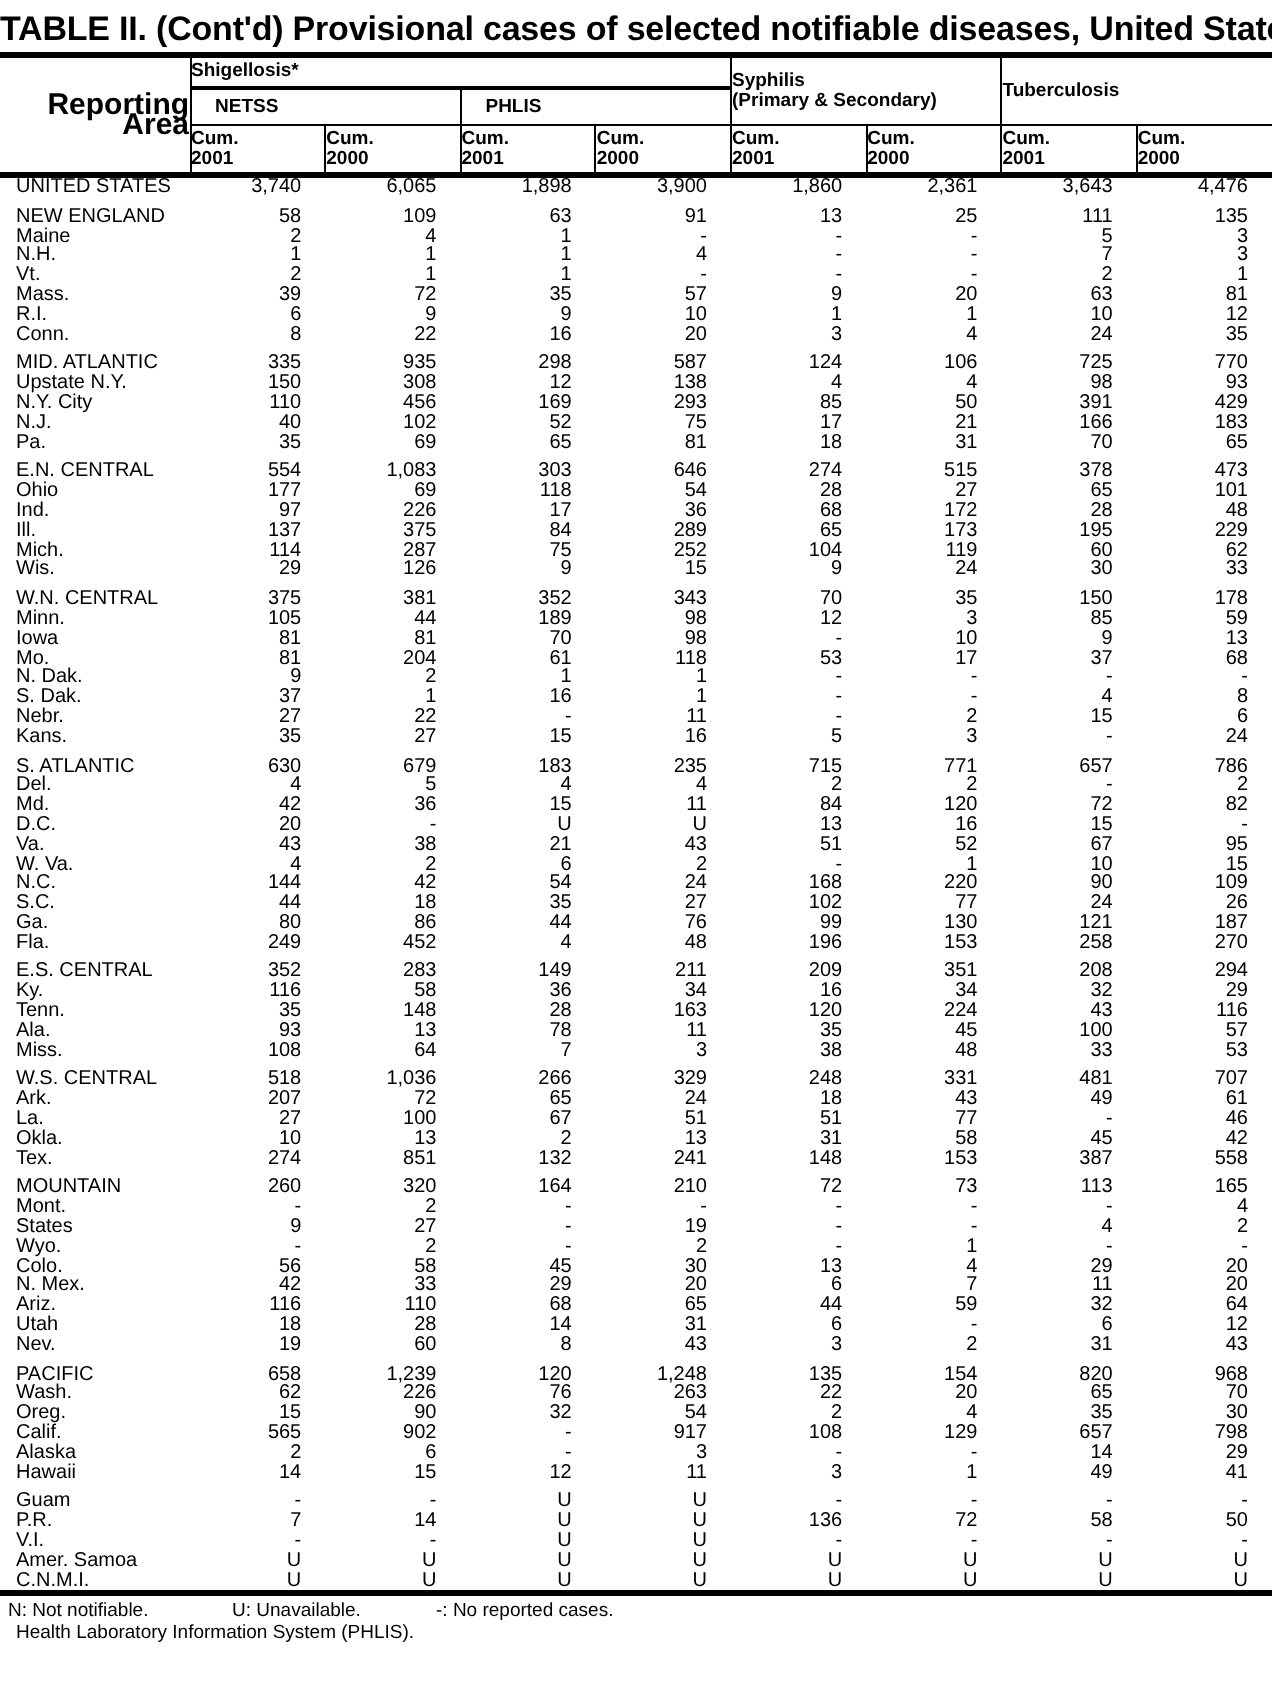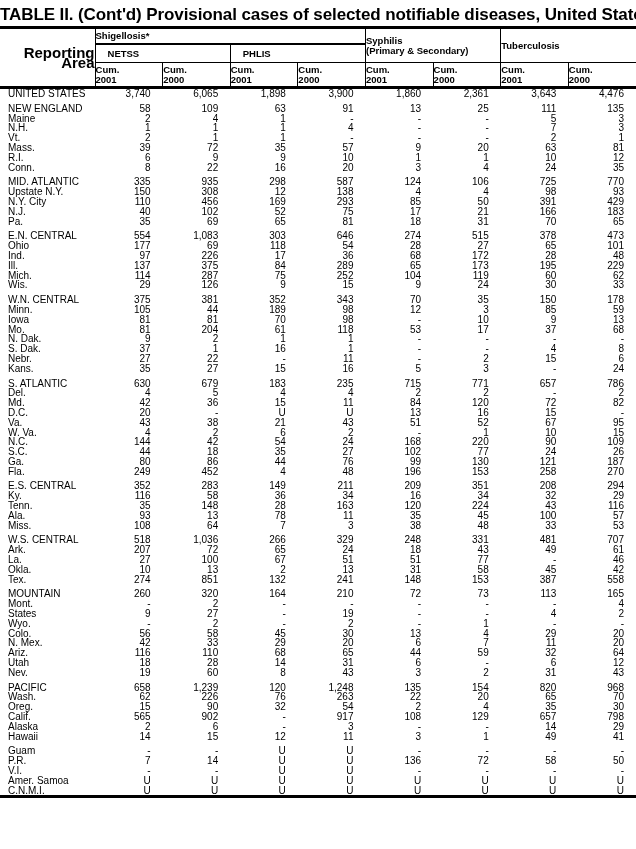--- a/index.html
+++ b/index.html
@@ -859,13 +859,17 @@
         <td class="num">U</td>
         <td class="num">U</td>
         <td class="num">U</td>
         <td class="num">U</td>
         <td class="num">U</td>
       </tr>
     </tbody>
 </table>
 
 <div class="foot">
+  <div class="legend">
+    <span style="width:112px">N: Not notifiable.</span><span style="width:102px">U: Unavailable.</span><span>-: No reported cases.</span>
+  </div>
+  <div style="padding-left:4px">Health Laboratory Information System (PHLIS).</div>
 </div>
 
 </body></html>

